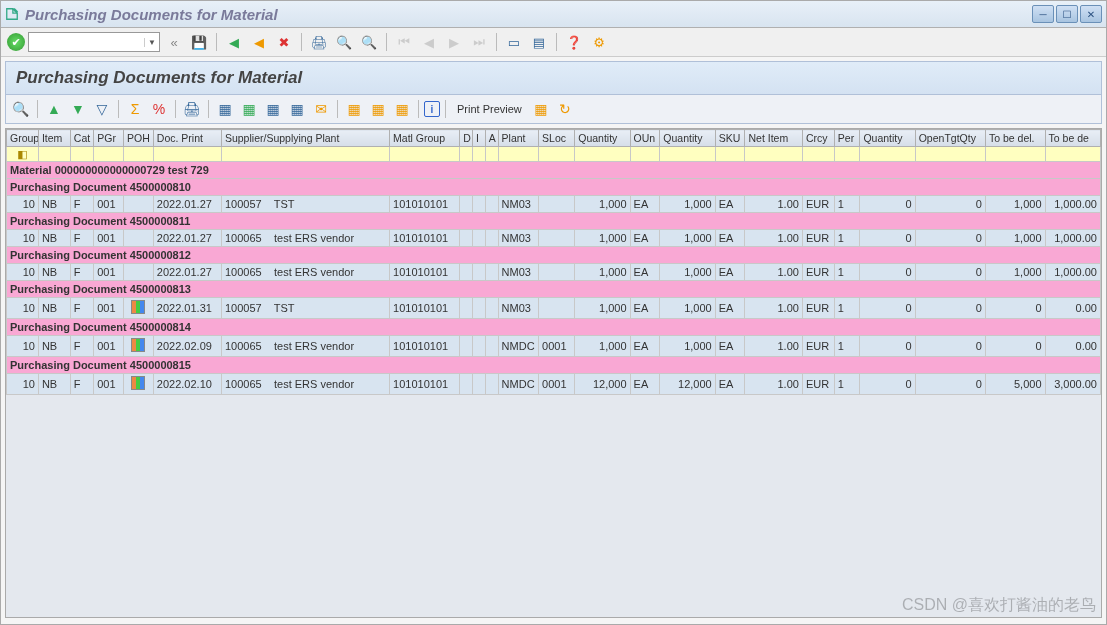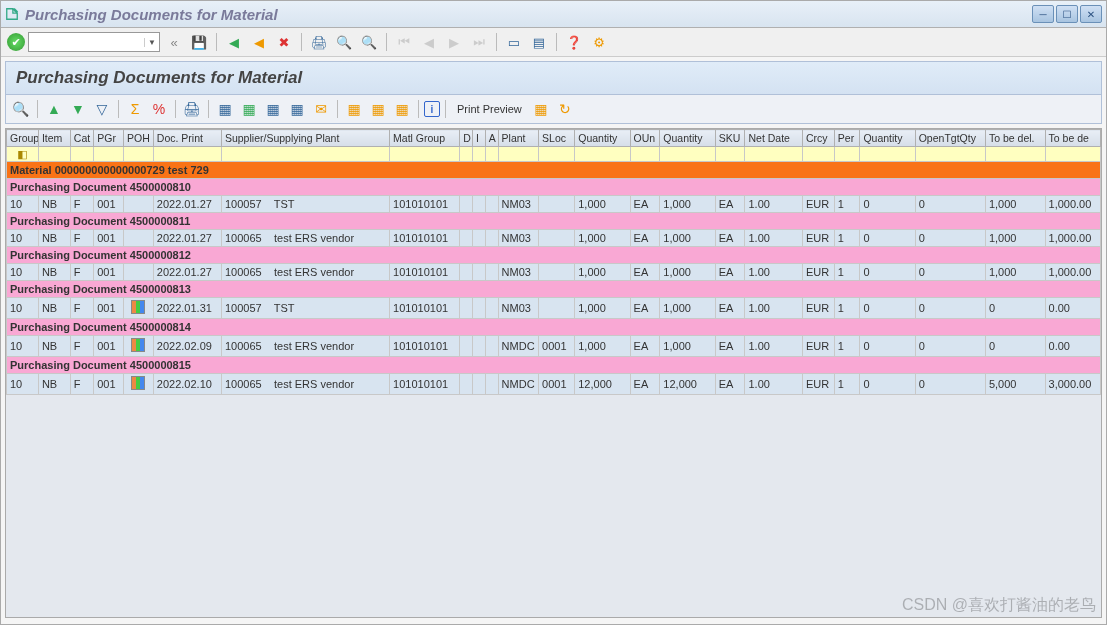--- a/index.html
+++ b/index.html
@@ -19,24 +19,24 @@
   .sub-header h2{margin:0;font-size:17px;font-style:italic;font-weight:bold;color:#444}
   .toolbar2{margin:0 4px;height:28px;background:#eef1f6;border-left:1px solid #b0c0d8;border-right:1px solid #b0c0d8;border-bottom:1px solid #b0c0d8;display:flex;align-items:center;padding:0 4px;gap:2px}
   .toolbar2 .tb-btn{font-size:14px}
   .print-preview{font-size:11px;color:#333;padding:0 6px}
   .grid-wrap{margin:4px;border:1px solid #aaa;background:#e4e8ee;height:488px;overflow:auto}
   table{border-collapse:collapse;width:100%;table-layout:fixed}
   th{background:linear-gradient(#e8eef6,#d6dee8);border:1px solid #b0b0b0;padding:2px 3px;font-weight:normal;font-size:10.5px;text-align:left;white-space:nowrap;overflow:hidden}
   td{border:1px solid #c8c8c8;padding:2px 3px;font-size:11px;white-space:nowrap;overflow:hidden}
   tr.filter td{background:#ffffc0;height:14px;padding:0}
   tr.filter td:first-child{background:#ffffc0;text-align:center;color:#a80}
-  tr.material-header td{background:#f97316;font-weight:bold}
+  tr.material-header td{background:#f9a8d4;font-weight:bold}
   tr.doc-header td{background:#f9a8d4;font-weight:bold}
   tr.data-row td{background:#d8e4f0}
-  .r{text-align:left}
+  .r{text-align:right}
   .c{text-align:center}
   .poh-icon{display:inline-block;width:12px;height:12px;background:linear-gradient(90deg,#e84 33%,#4c4 33% 66%,#48e 66%);border:1px solid #888}
   .watermark{position:absolute;bottom:8px;right:10px;font-size:16px;color:rgba(0,0,0,.25);font-family:"Microsoft YaHei",sans-serif}
 </style>
 </head>
 <body>
 
 <div class="window">
   <div class="titlebar">
     <span class="icon">
@@ -156,21 +156,21 @@
             <th>Matl Group</th>
             <th>D</th>
             <th>I</th>
             <th>A</th>
             <th>Plant</th>
             <th>SLoc</th>
             <th>Quantity</th>
             <th>OUn</th>
             <th>Quantity</th>
             <th>SKU</th>
-            <th>Net Date</th>
+            <th>Net Item</th>
             <th>Crcy</th>
             <th>Per</th>
             <th>Quantity</th>
             <th>OpenTgtQty</th>
             <th>To be del.</th>
             <th>To be de</th>
           </tr>
         </thead>
       <tbody id="grid-body">
           <tr class="filter">

